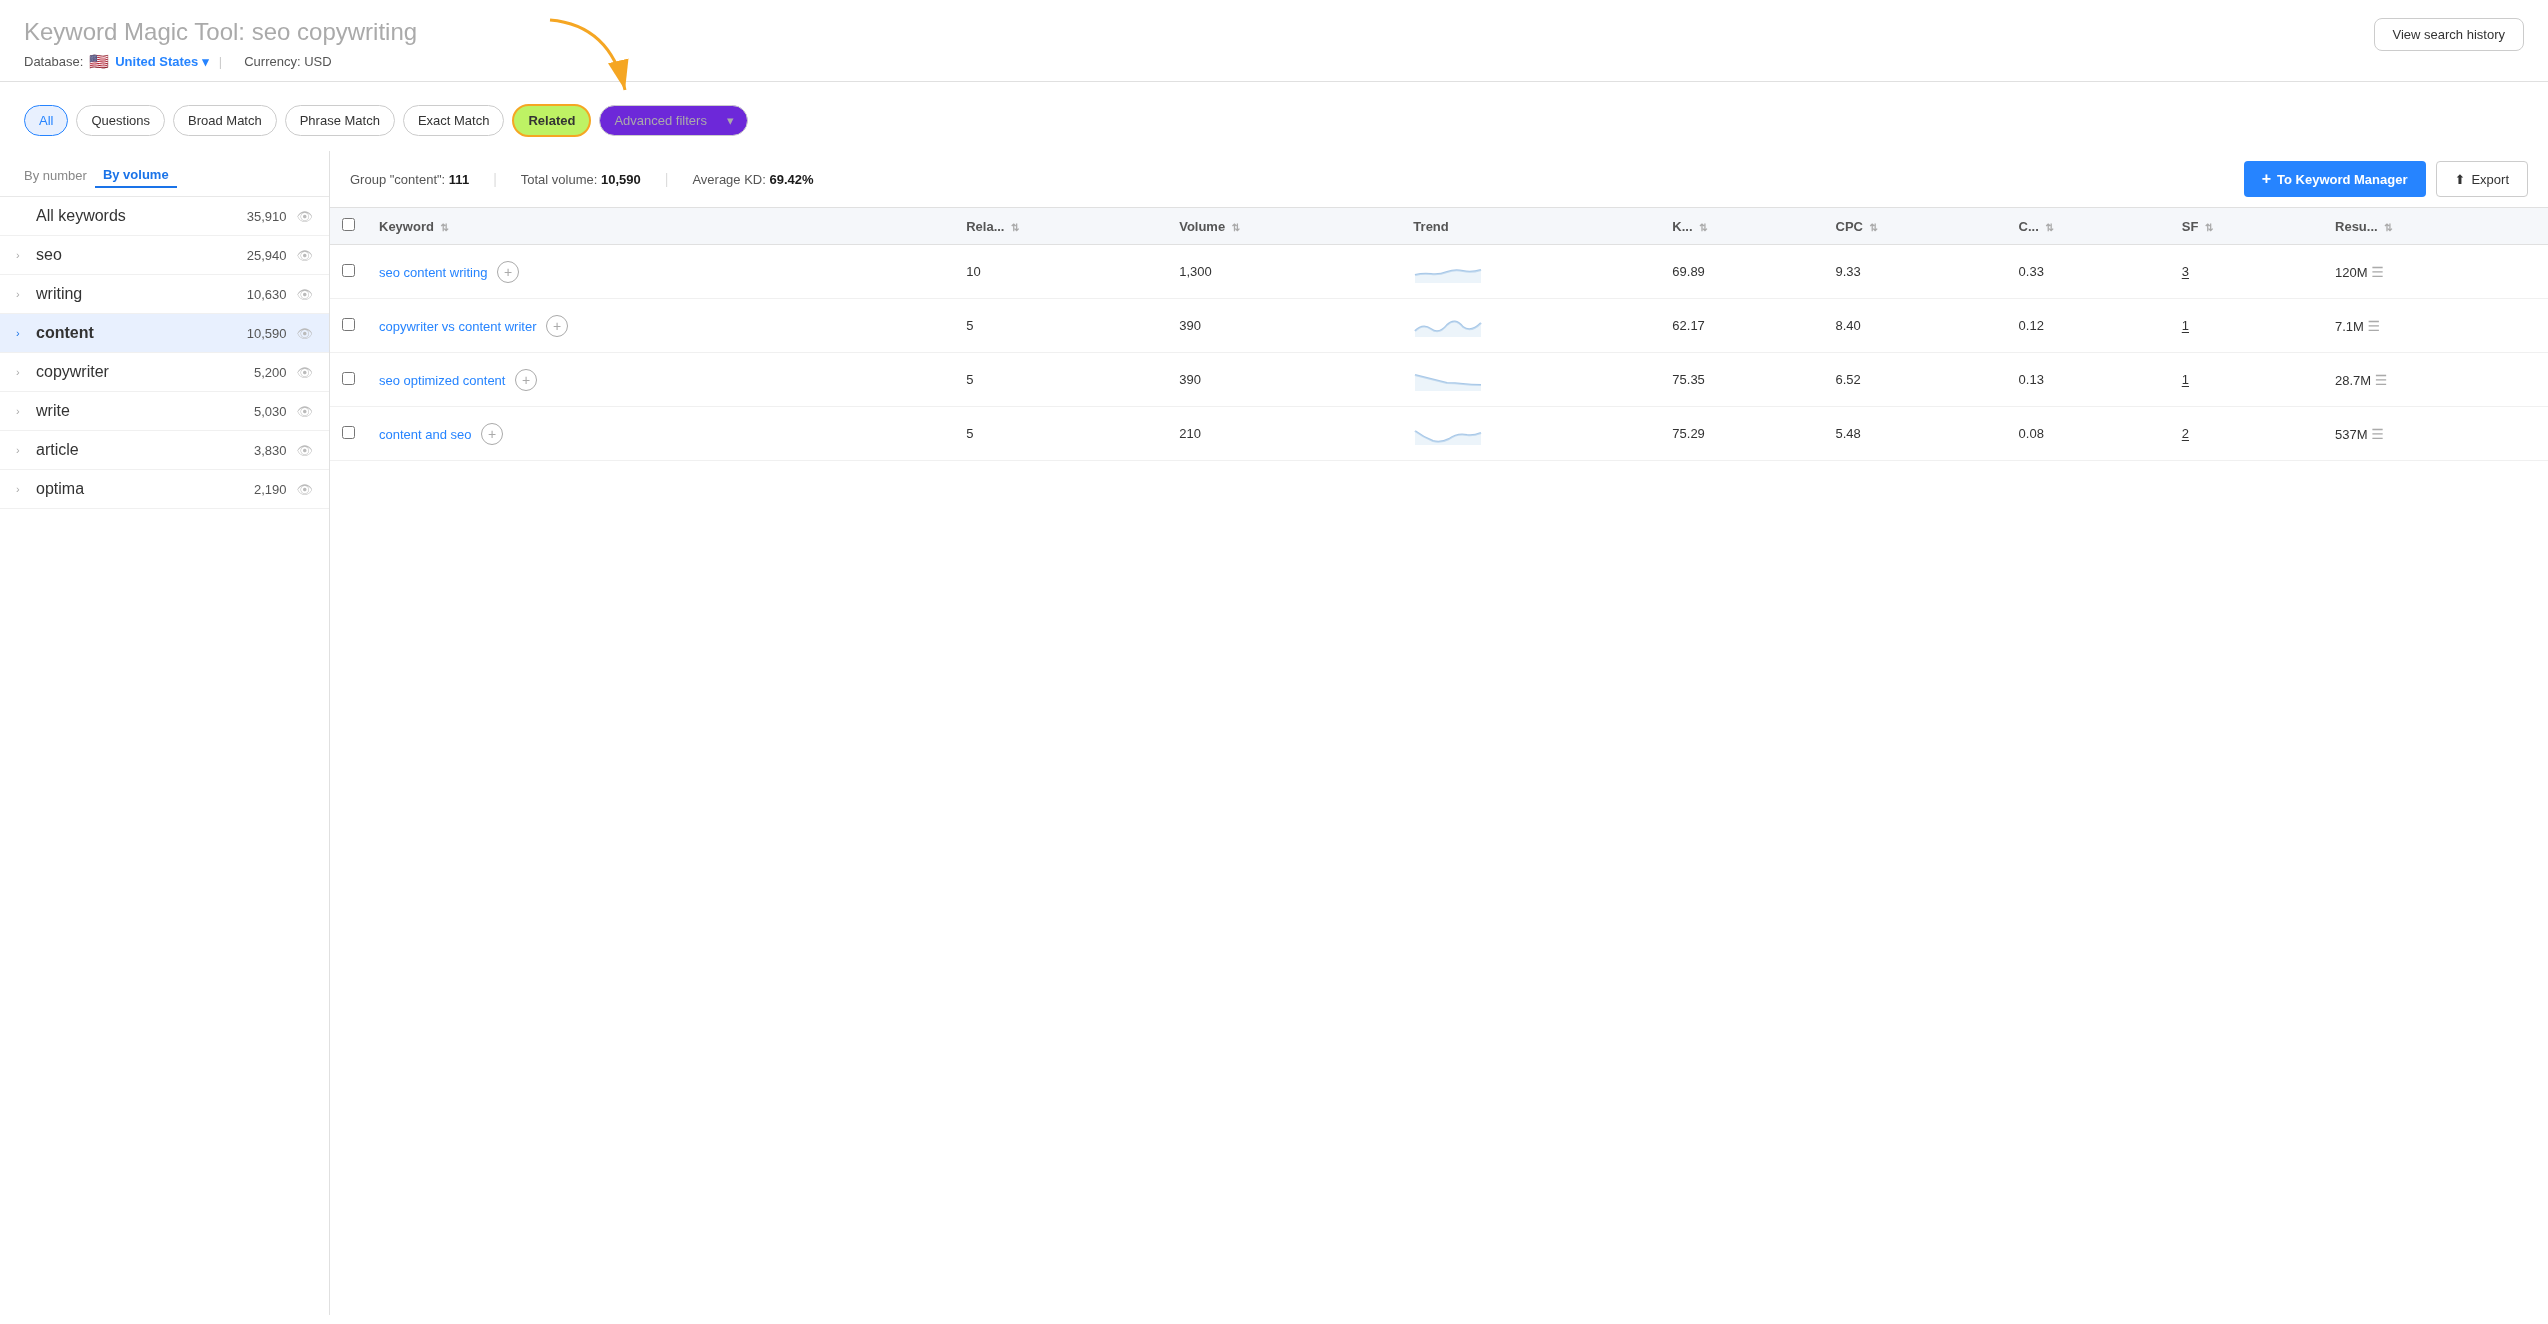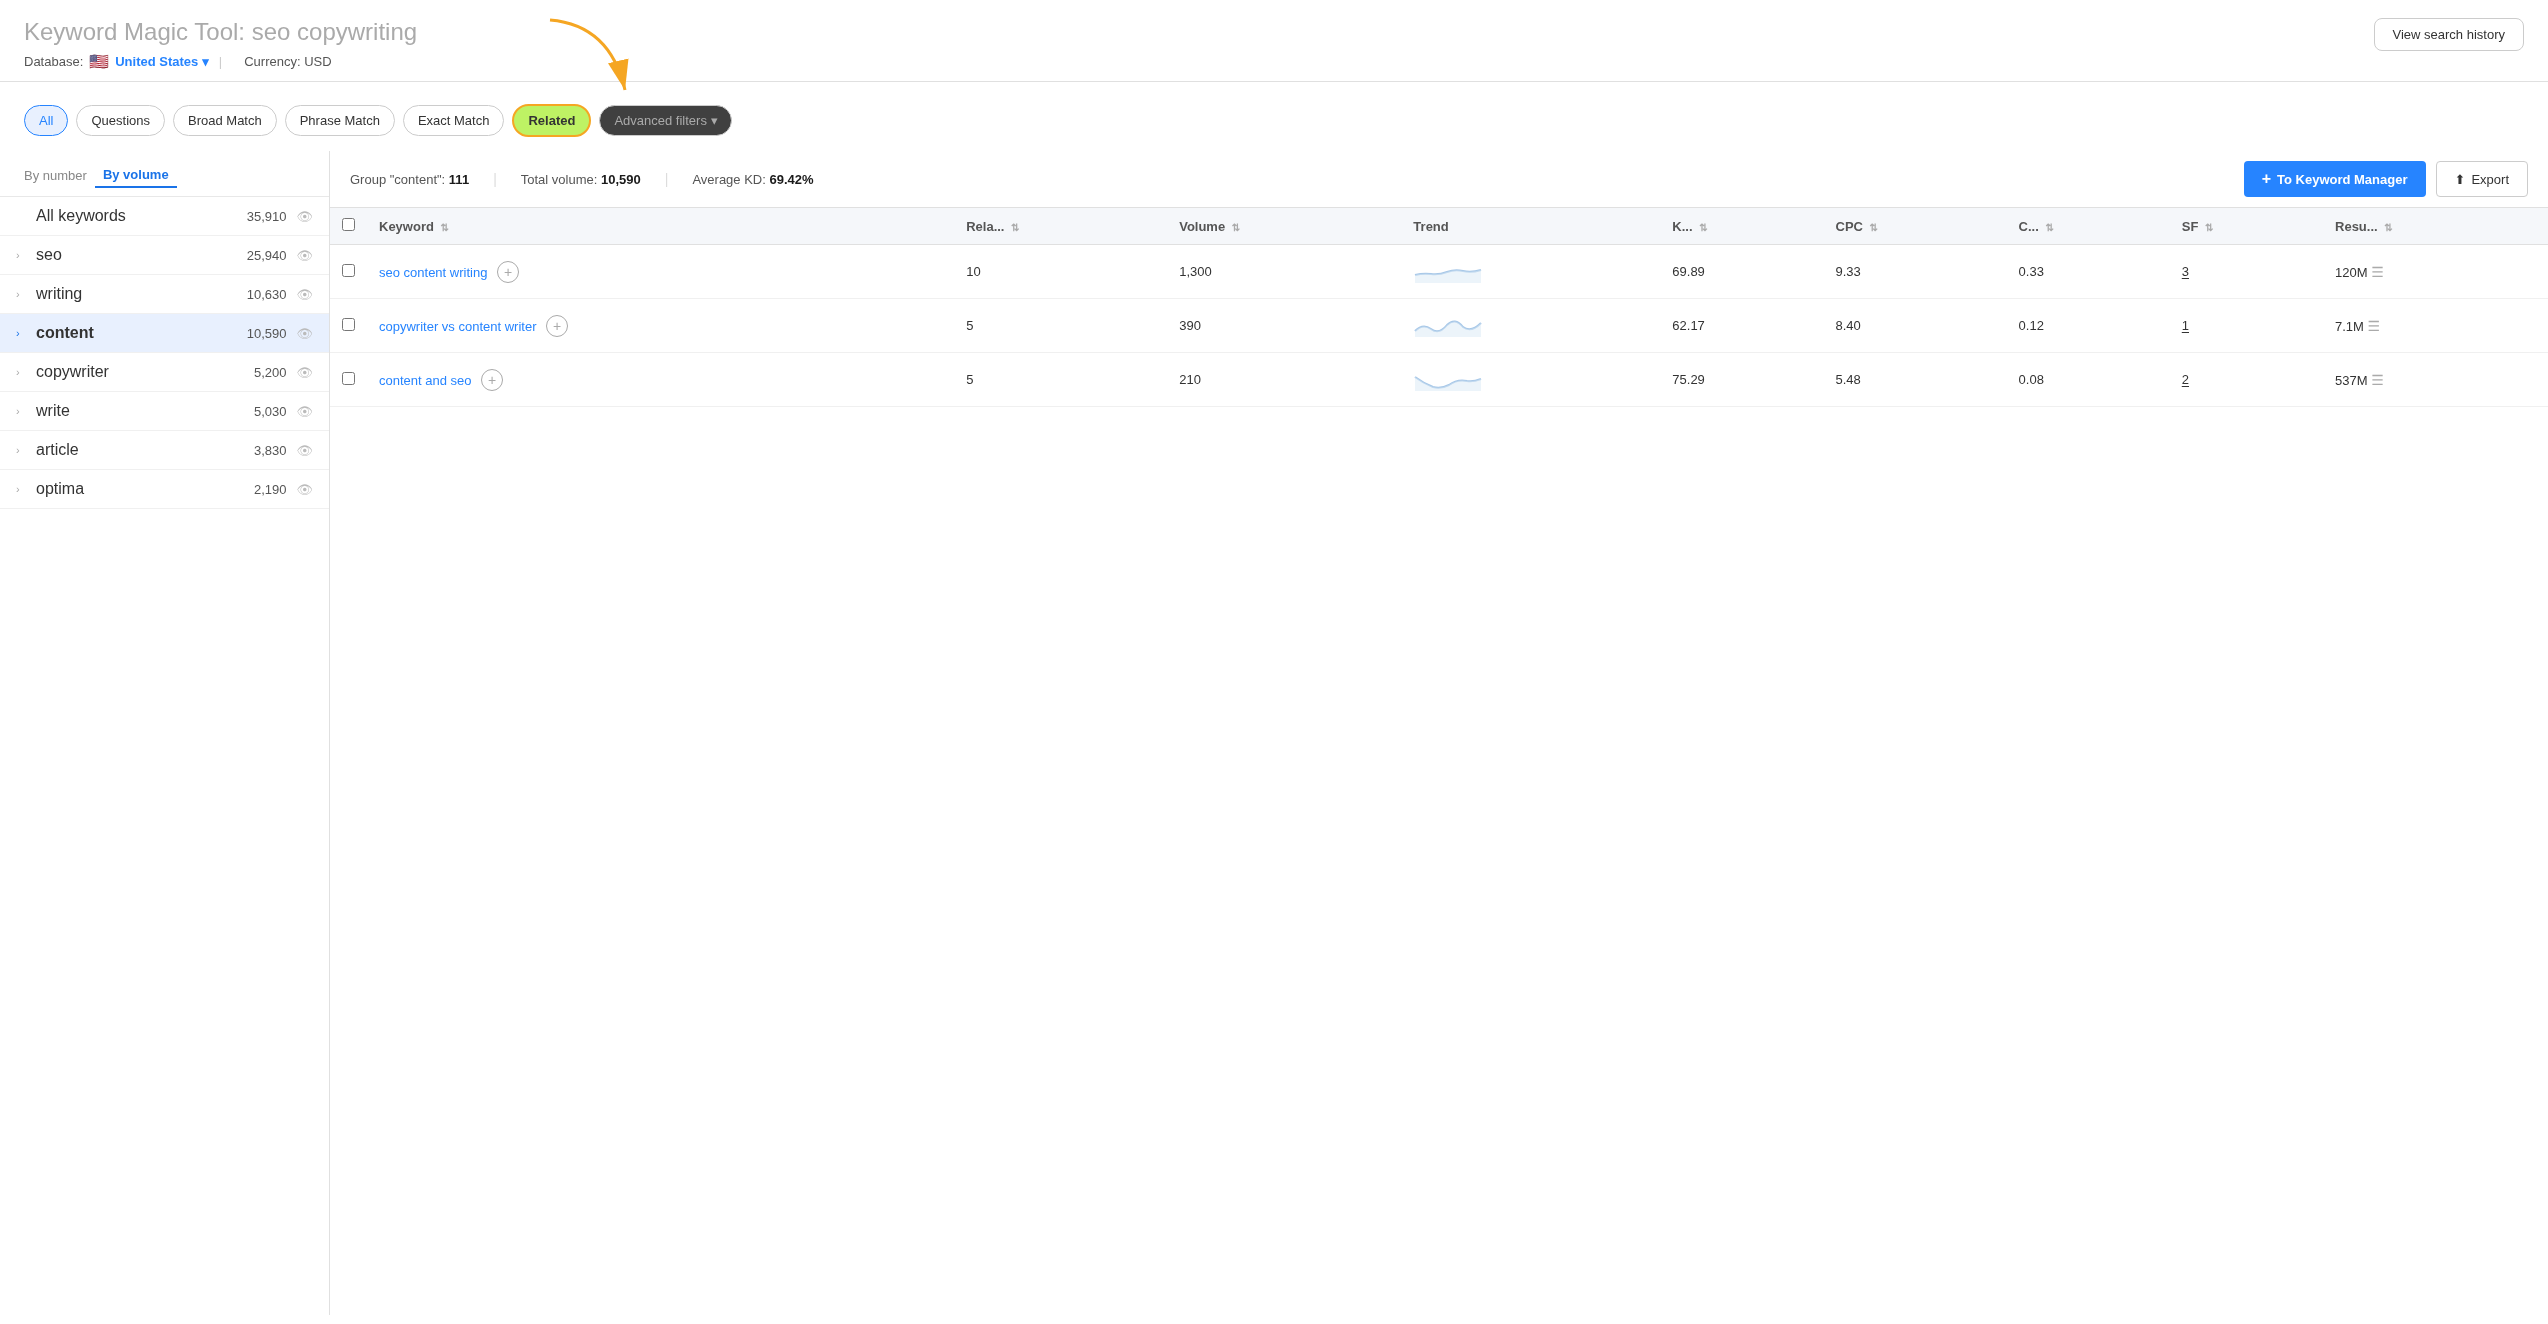--- a/index.html
+++ b/index.html
@@ -24,22 +24,22 @@
 
     .filter-btn {
       border: 1px solid #ccc; background: #fff; color: #333; padding: 7px 14px;
       border-radius: 20px; cursor: pointer; font-size: 13px; white-space: nowrap;
     }
     .filter-btn.active { background: #e8f0fe; border-color: #2684ff; color: #2684ff; text-align: right; }
     .filter-btn.highlighted {
       border: 2px solid #f5a623; background: #bef264; color: #333; font-weight: 600;
     }
     .advanced-filters-btn {
-      border: 1px solid #ccc; background: #404040; color: #aaa; padding: 7px 14px;
-      border-radius: 20px; cursor: pointer; font-size: 13px; display: flex; align-items: center; gap: 4px;
+      border: 1px solid #ccc; background: #6d28d9; color: #aaa; padding: 7px 14px;
+      border-radius: 20px; cursor: pointer; font-size: 13px; display: flex; align-items: center; gap: 20px;
     }
 
     .content-area { display: flex; height: calc(100vh - 160px); }
 
     
     .sidebar { width: 330px; min-width: 330px; border-right: 1px solid #e0e0e0; overflow-y: auto; }
     .sidebar-sort { display: flex; gap: 0; padding: 12px 16px 8px; border-bottom: 1px solid #e8e8e8; }
     .sort-btn { background: none; border: none; color: #888; font-size: 13px; cursor: pointer; padding: 4px 8px; }
     .sort-btn.active { color: #1a73e8; border-bottom: 2px solid #1a73e8; font-weight: 600; }
 
@@ -299,20 +299,42 @@
               <path d="M2,22 Q10,14 18,20 Q26,26 34,16 Q42,8 50,18 Q58,24 68,14 L68,28 L2,28 Z" fill="#daeaf5" opacity="0.5"></path>
             </svg>
           </td>
           <td>62.17</td>
           <td>8.40</td>
           <td>0.12</td>
           <td><span class="num-underline">1</span></td>
           <td>7.1M <span class="doc-icon">☰</span></td>
         </tr>
 
+        <tr>
+          <td class="checkbox-cell">
+            <input type="checkbox" style="">
+          </td>
+          <td>
+            <a href="#" class="kw-link">seo optimized content</a>
+            <span class="plus-icon">+</span>
+          </td>
+          <td>5</td>
+          <td>390</td>
+          <td>
+            <svg class="trend-svg" viewBox="0 0 70 30" fill="none" xmlns="http://www.w3.org/2000/svg">
+              <path d="M2,12 Q10,14 18,16 Q26,18 34,20 Q42,20 50,21 Q58,22 68,22" stroke="#a8c8e8" stroke-width="2" fill="none"></path>
+              <path d="M2,12 Q10,14 18,16 Q26,18 34,20 Q42,20 50,21 Q58,22 68,22 L68,28 L2,28 Z" fill="#daeaf5" opacity="0.5"></path>
+            </svg>
+          </td>
+          <td>75.35</td>
+          <td>6.52</td>
+          <td>0.13</td>
+          <td><span class="num-underline">1</span></td>
+          <td>28.7M <span class="doc-icon">☰</span></td>
+        </tr>
 
         <tr>
           <td class="checkbox-cell">
             <input type="checkbox" style="">
           </td>
           <td>
             <a href="#" class="kw-link">content and seo</a>
             <span class="plus-icon">+</span>
           </td>
           <td>5</td>

